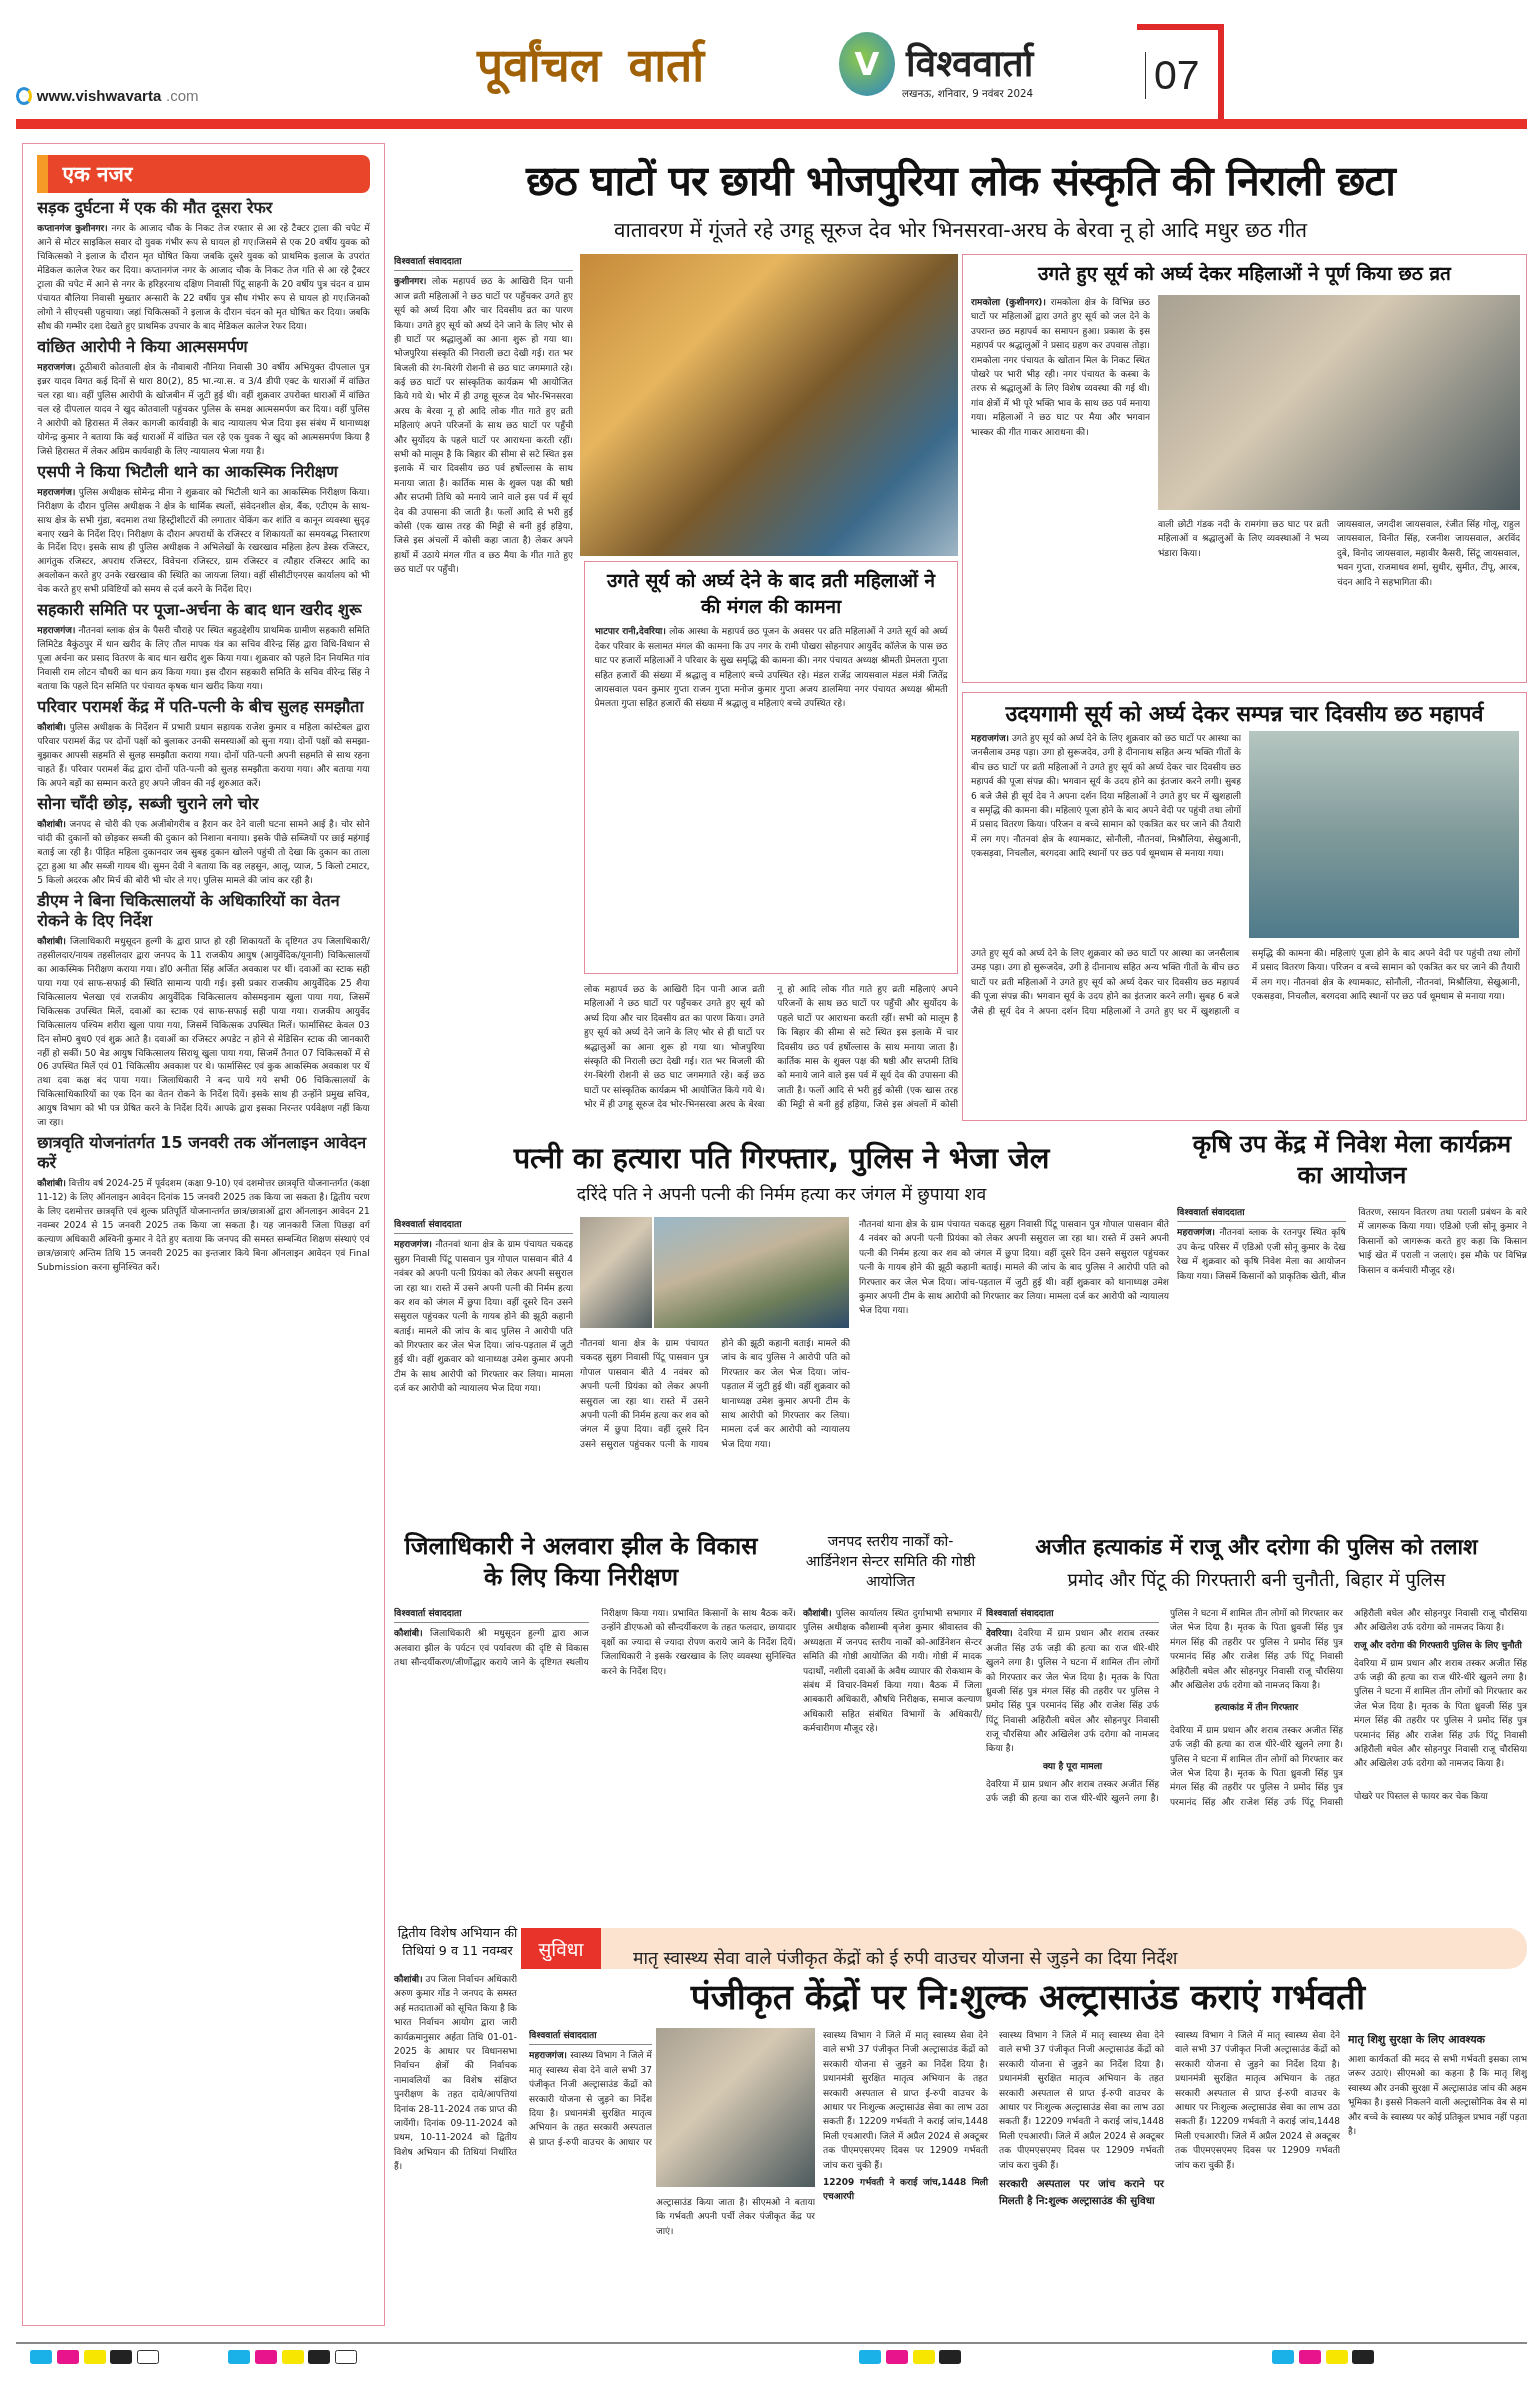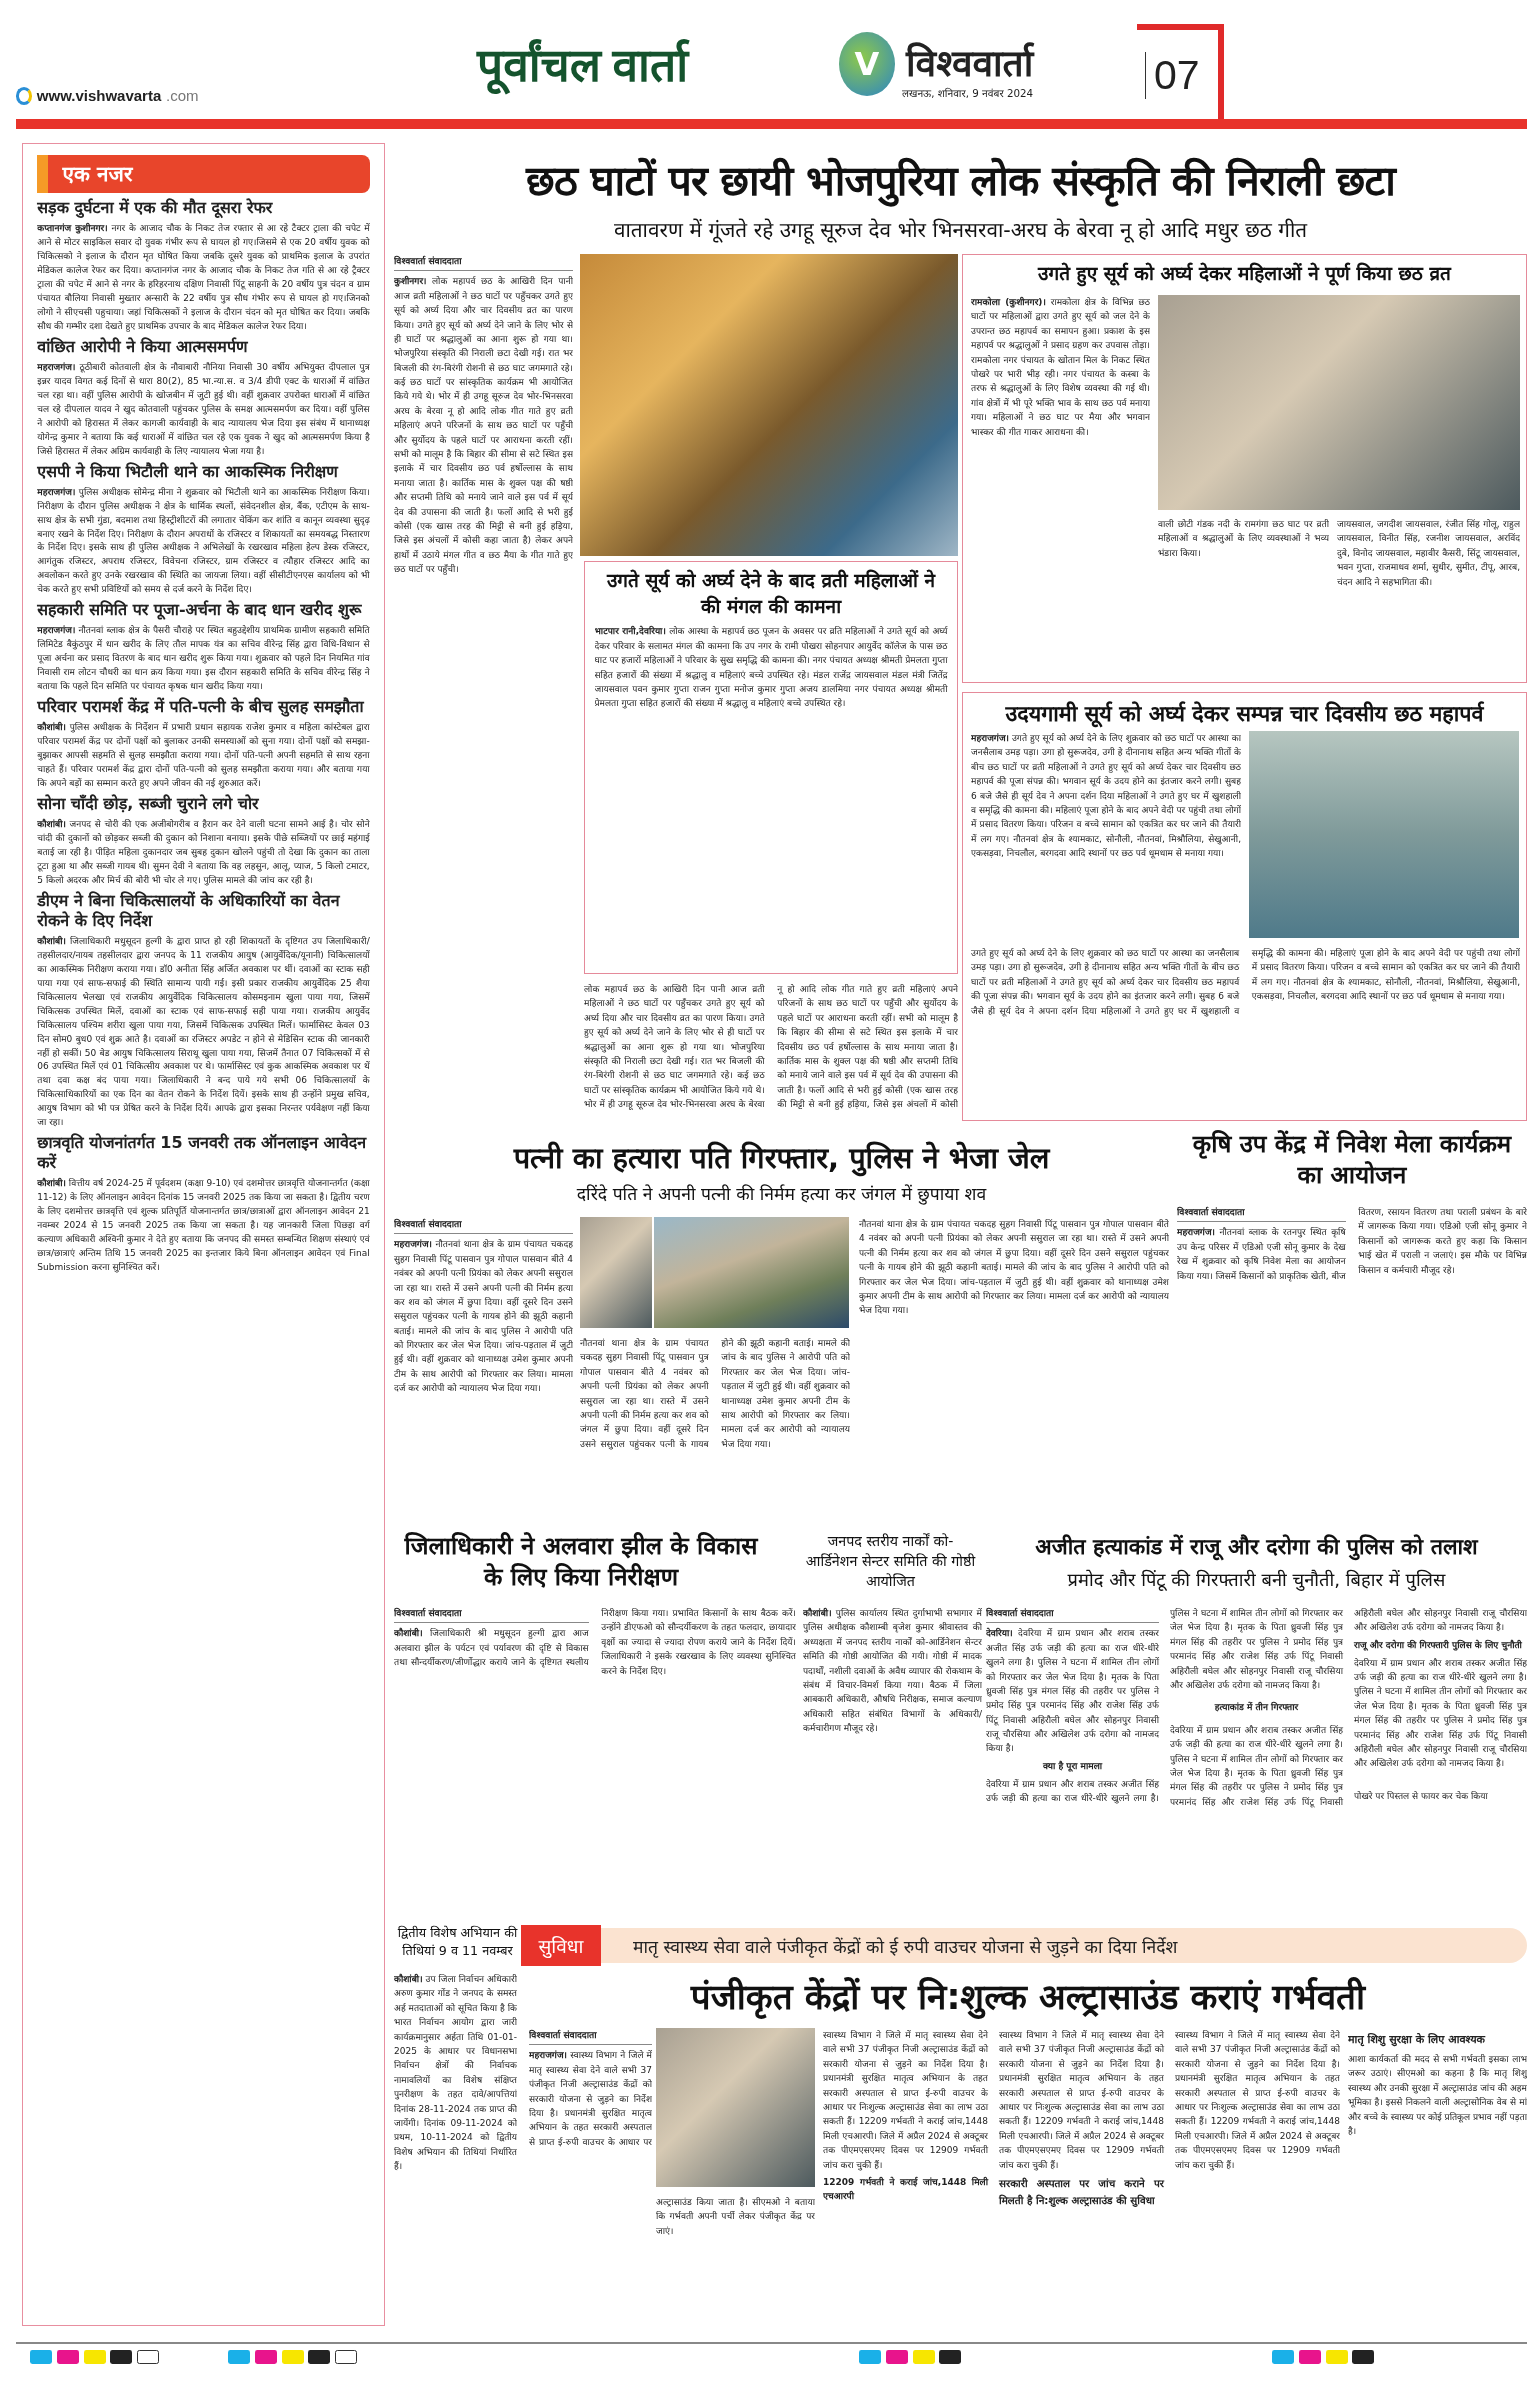--- a/index.html
+++ b/index.html
@@ -1,21 +1,21 @@
 <!DOCTYPE html>
 <html style="font-size:12.7px"><head>
 <meta charset="utf-8">
 <style>
 *{box-sizing:border-box;margin:0;padding:0}
 body{width:1533px;height:2389px;background:#fff;font-family:"DejaVu Sans",sans-serif;color:#222;position:relative;overflow:hidden}
 .abs{position:absolute}
 .hdr-url{left:16px;top:87px;font-size:15px;font-family:"Liberation Sans",sans-serif;font-weight:bold;color:#222;display:flex;align-items:center;gap:4.8px}
 .hdr-url .e{width:16px;height:17.5px;border-radius:50%;border:3.2px solid #2b8fd6;border-right-color:#f2c400;display:inline-block}
 .hdr-url .com{color:#777;font-weight:normal}
-.hdr-title{left:477px;top:32px;font-size:46px;font-family:Liberation Serif, serif;font-weight:bold;color:#14532d}
+.hdr-title{left:477px;top:32px;font-size:46px;font-family:Liberation Mono, monospace;font-weight:bold;color:#a16207}
 .logo{left:839px;top:32px;width:56px;height:64px;border-radius:50%;background:radial-gradient(circle at 40% 40%,#8ec94a,#2a84c6);display:flex;align-items:center;justify-content:center;color:#fff;font-weight:bold;font-size:32px}
 .brand{left:906px;top:36px;font-size:37px;font-weight:bold;color:#222}
 .dateline{left:902px;top:86px;font-size:10.3px;color:#222}
 .pageno{left:1145px;top:52px;font-size:41px;font-family:"Liberation Sans",sans-serif;color:#222;border-left:0.8px solid #333;padding-left:8px}
 .redcorner{left:1137px;top:24px;width:87px;height:103px;border-top:6.4px solid #e02a2a;border-right:6.4px solid #e02a2a}
 .redbar{left:16px;top:119px;width:1511px;height:9.5px;background:#e8332b}
 .side{left:22px;top:143px;width:363px;height:2183px;border:1.6px solid #e88fa0;padding:11px 14.3px;font-size:9px;line-height:1.55;overflow:hidden}
 .ek{background:#e8452b;color:#fff;font-size:20.7px;font-weight:bold;padding:3.2px 14.3px;border-left:11px solid #f59a27;border-radius:0 8px 8px 0;margin-bottom:4.8px}
 .side h3{font-size:16px;font-weight:bold;margin:3.2px 0 4px;line-height:1.25}
 .side p{text-align:justify;margin-bottom:3.2px}
@@ -25,21 +25,21 @@
 .box{border:1.6px solid #e58a9a;background:#fff}
 .photo{background:linear-gradient(135deg,#c58a3a,#e6b55e 30%,#7a5a2c 55%,#3c6a8a 80%,#9fb6c6);}
 .photo2{background:linear-gradient(160deg,#9ab8c8,#c2b49a 40%,#6f7f5a 70%,#2c4a6a)}
 .photo3{background:linear-gradient(180deg,#b6c6c0,#7f9a9a 50%,#4f7a8a)}
 .photo4{background:linear-gradient(135deg,#a8a092,#d6c9b3 40%,#4d5a5e)}
 .txt{font-size:9px;line-height:1.6;text-align:justify;color:#222;overflow:hidden}
 .byline{font-size:9.1px;font-weight:bold;border-bottom:1.6px solid #888;padding-bottom:1.6px;margin-bottom:3.2px}
 .hd{font-weight:bold;text-align:center;color:#111}
 .cols2{column-count:2;column-gap:12.7px}
 .cols3{column-count:3;column-gap:11px}
-.suv{left:521px;top:1928px;width:1006px;height:35px;background:#fbe3d0;border-radius:0 19px 19px 0;display:flex;align-items:center}
+.suv{left:521px;top:1928px;width:1006px;height:41px;background:#fbe3d0;border-radius:0 19px 19px 0;display:flex;align-items:flex-end}
 .suv .tag{background:#e8332b;color:#fff;font-size:19px;padding:6.4px 17.5px;height:41px;display:flex;align-items:center}
 .suv .t{font-size:17.5px;padding-left:32px;color:#222}
 .cmyk{position:absolute;top:2350px;display:flex;gap:4.8px}
 .cmyk span{width:22px;height:14.3px;border-radius:2.4px;display:inline-block}
 .rule{left:16px;top:2342px;width:1511px;height:1.6px;background:#888}
 </style>
 </head>
 <body>
 
 <div class="abs hdr-url">

